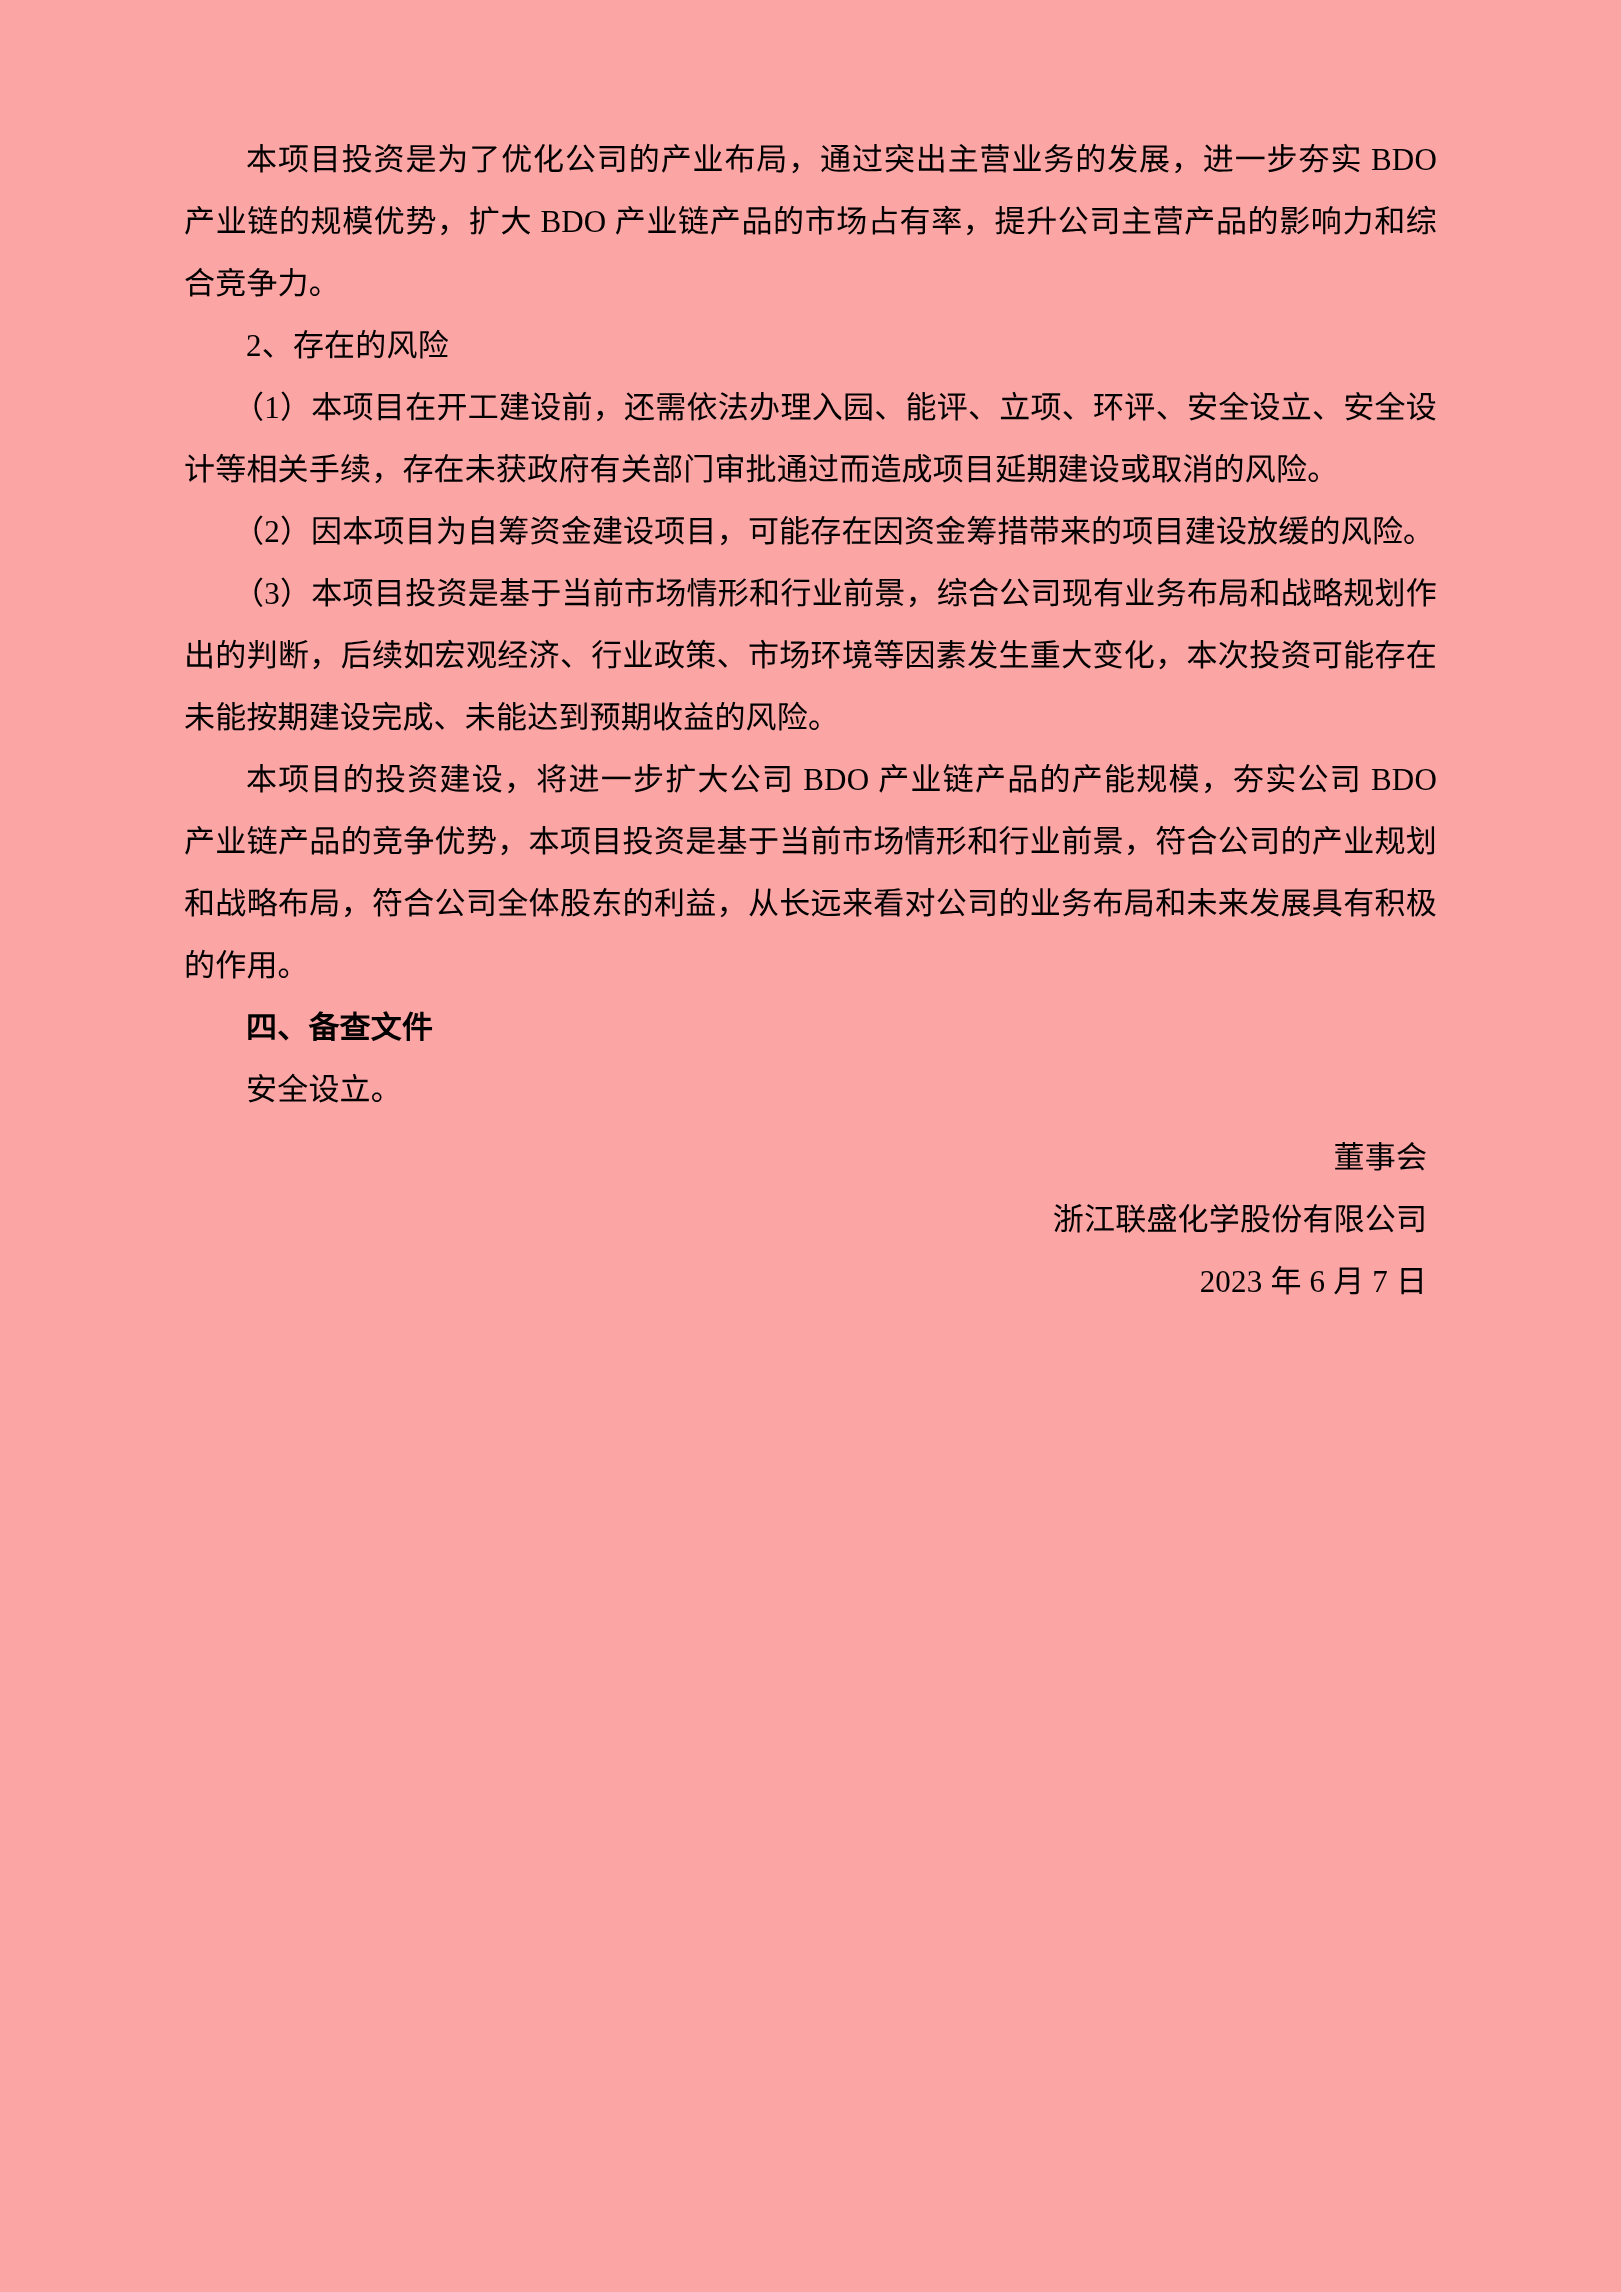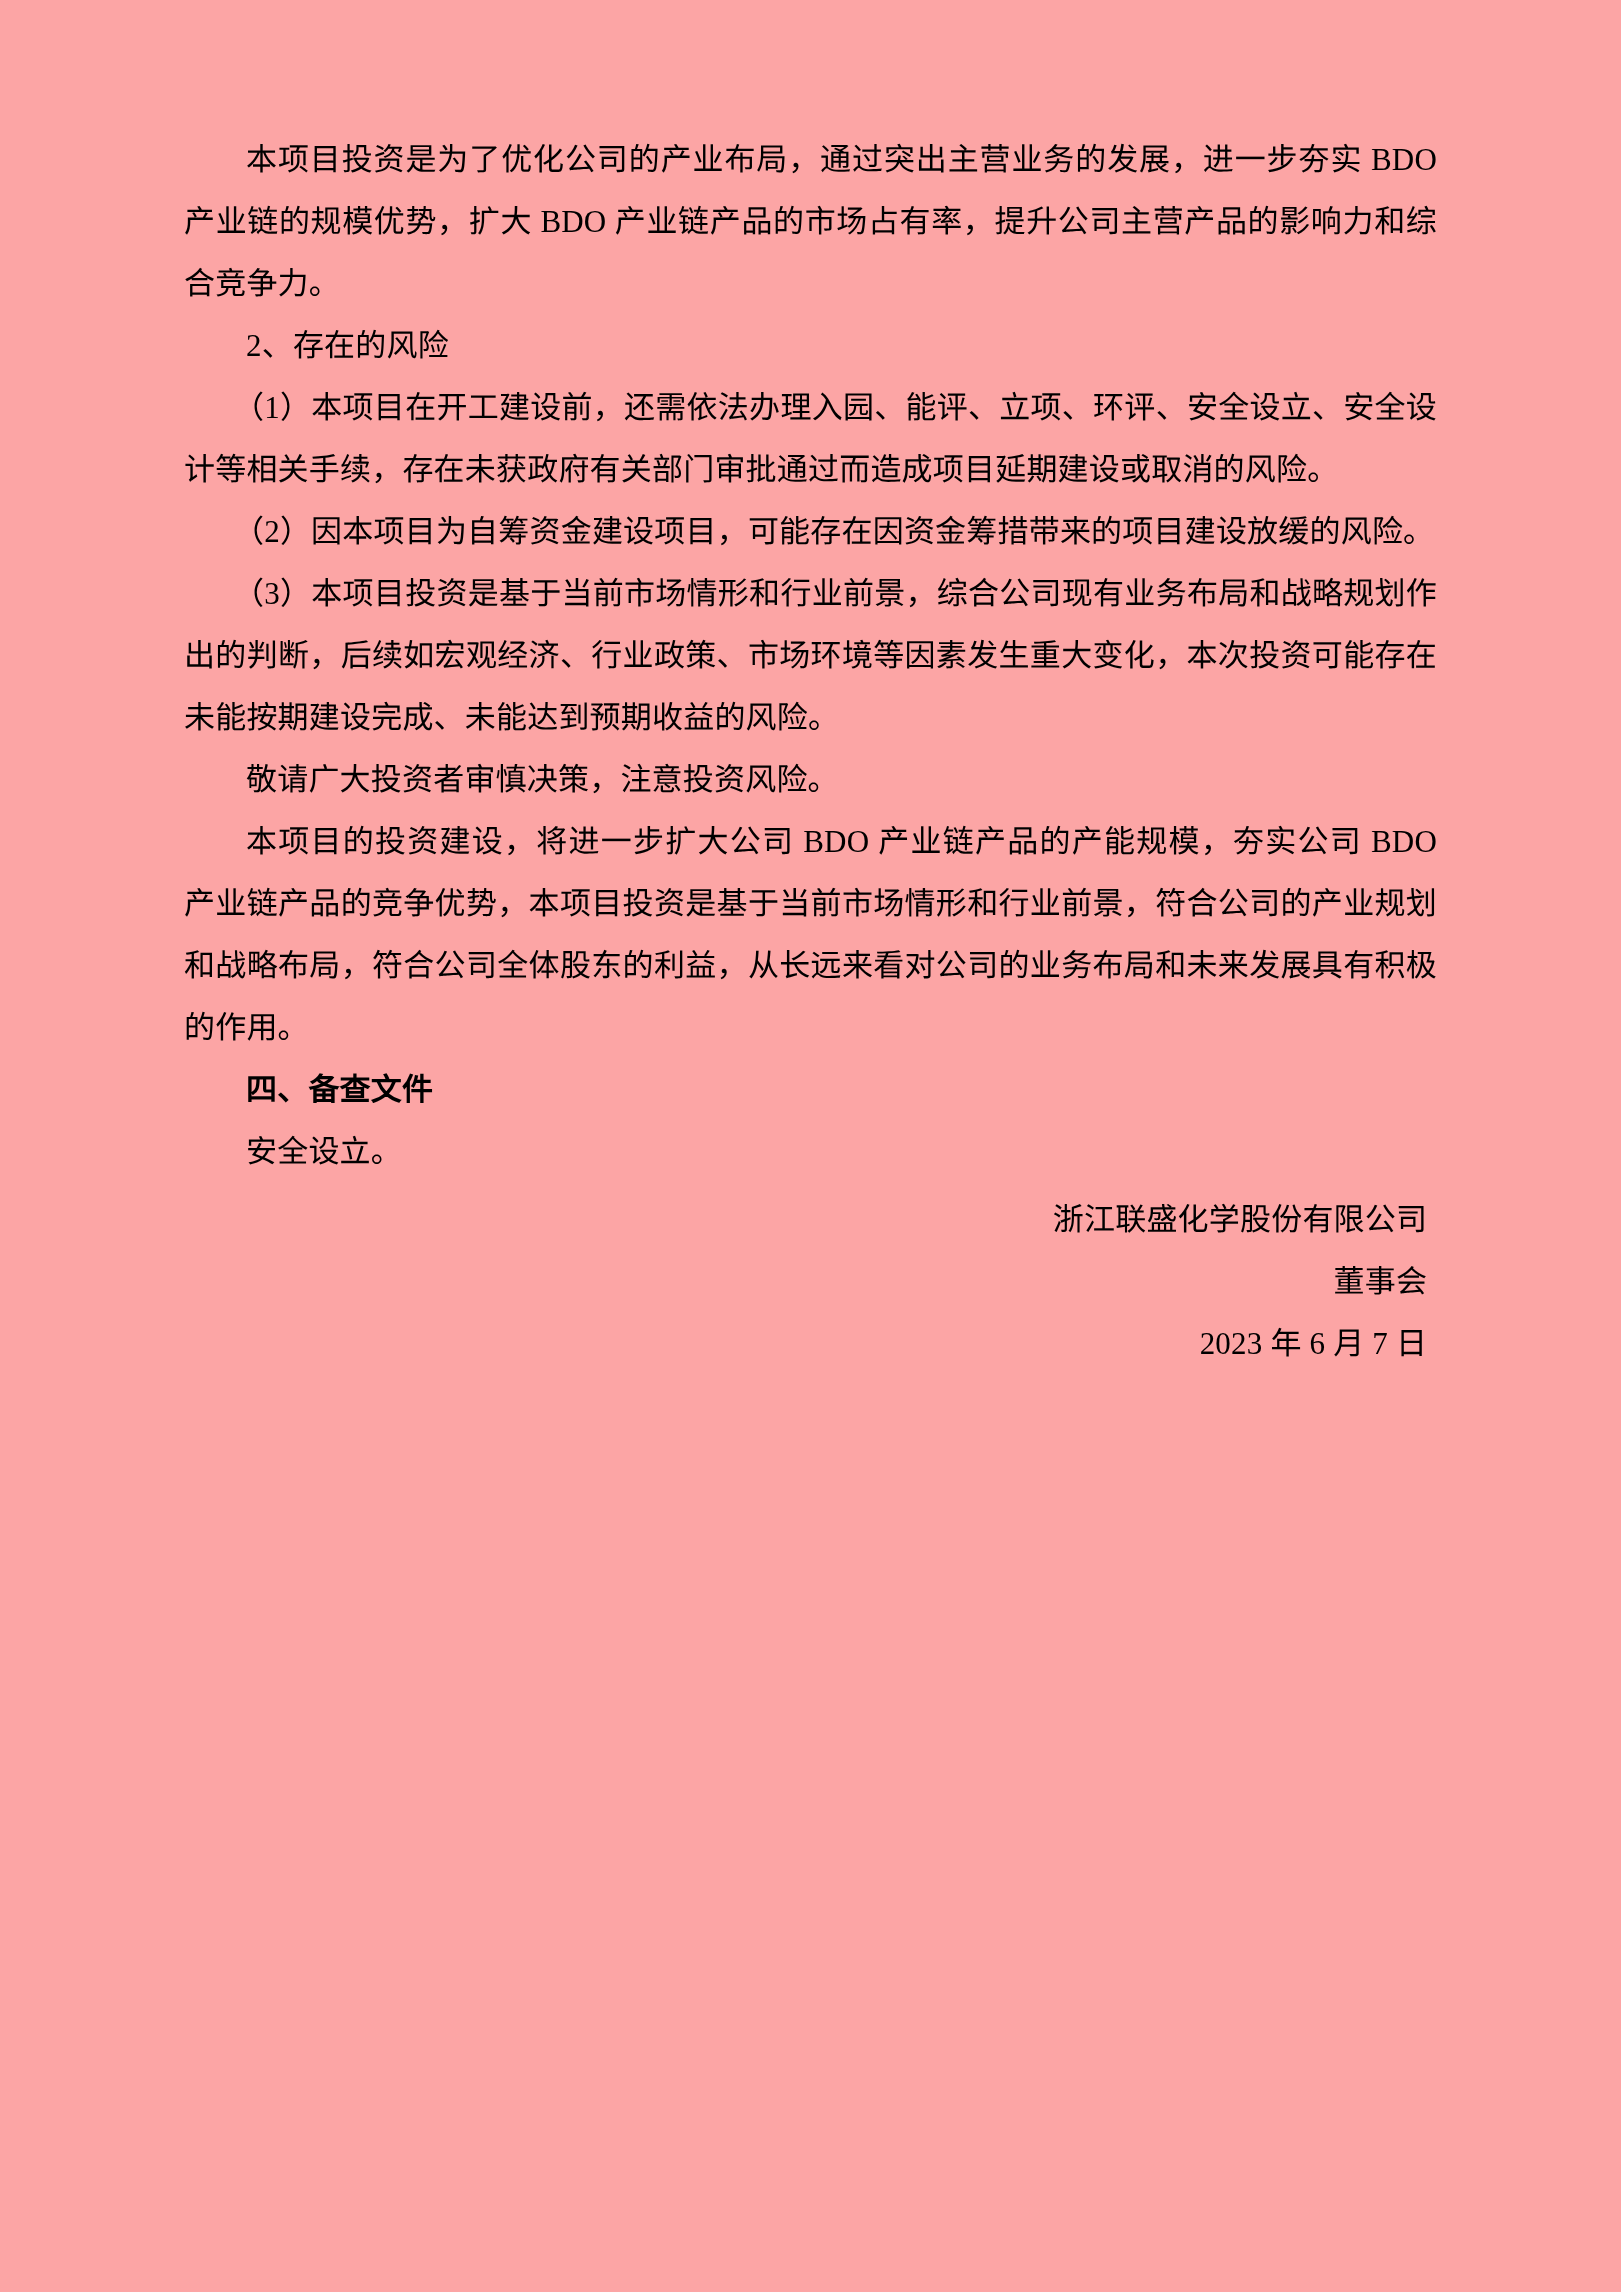--- a/index.html
+++ b/index.html
@@ -68,31 +68,30 @@
     <p class="indent">本项目投资是为了优化公司的产业布局，通过突出主营业务的发展，进一步夯实 BDO 产业链的规模优势，扩大 BDO 产业链产品的市场占有率，提升公司主营产品的影响力和综合竞争力。</p>
 
     <p class="indent">2、存在的风险</p>
 
     <p class="indent-paren">（1）本项目在开工建设前，还需依法办理入园、能评、立项、环评、安全设立、安全设计等相关手续，存在未获政府有关部门审批通过而造成项目延期建设或取消的风险。</p>
 
     <p class="indent-paren">（2）因本项目为自筹资金建设项目，可能存在因资金筹措带来的项目建设放缓的风险。</p>
 
     <p class="indent-paren">（3）本项目投资是基于当前市场情形和行业前景，综合公司现有业务布局和战略规划作出的判断，后续如宏观经济、行业政策、市场环境等因素发生重大变化，本次投资可能存在未能按期建设完成、未能达到预期收益的风险。</p>
 
-    <p class="indent">敬请广大投资者审慎决策，注意投资风险。</p>
 
 
     <p class="indent">本项目的投资建设，将进一步扩大公司 BDO 产业链产品的产能规模，夯实公司 BDO 产业链产品的竞争优势，本项目投资是基于当前市场情形和行业前景，符合公司的产业规划和战略布局，符合公司全体股东的利益，从长远来看对公司的业务布局和未来发展具有积极的作用。</p>
 
     <p class="heading">四、备查文件</p>
 
 
     <p class="indent">安全设立。</p>
 
     <div class="right-block">
+      <p class="right-line">董事会</p>
       <p class="right-line">浙江联盛化学股份有限公司</p>
-      <p class="right-line">董事会</p>
       <p class="right-line">2023 年 6 月 7 日</p>
     </div>
 
   </div>
 </div>
 
 
 </body></html>

